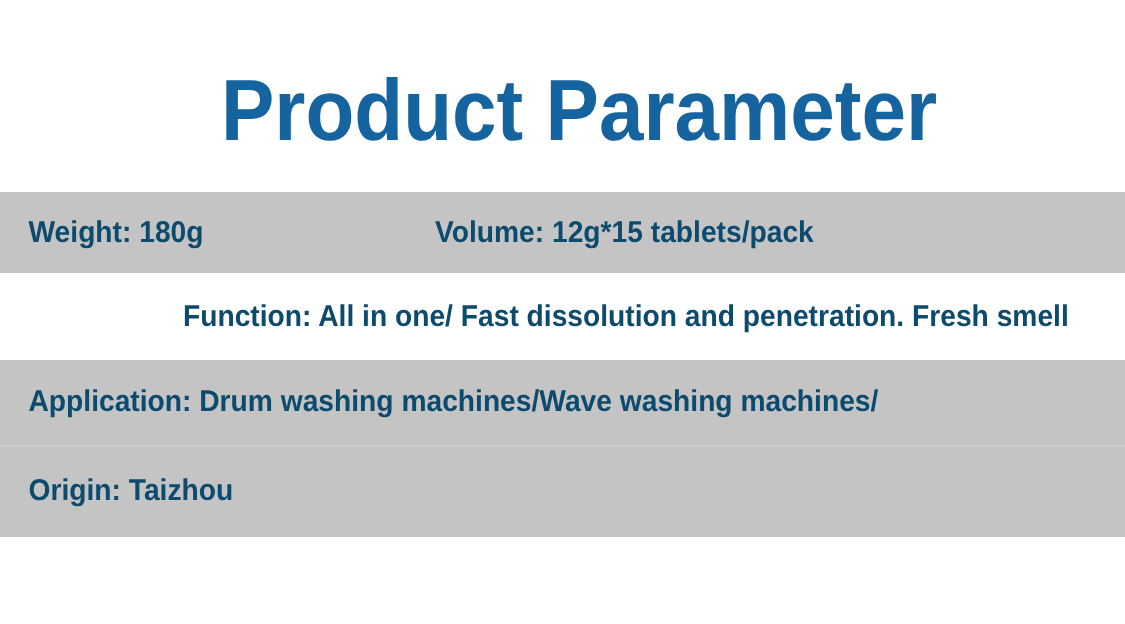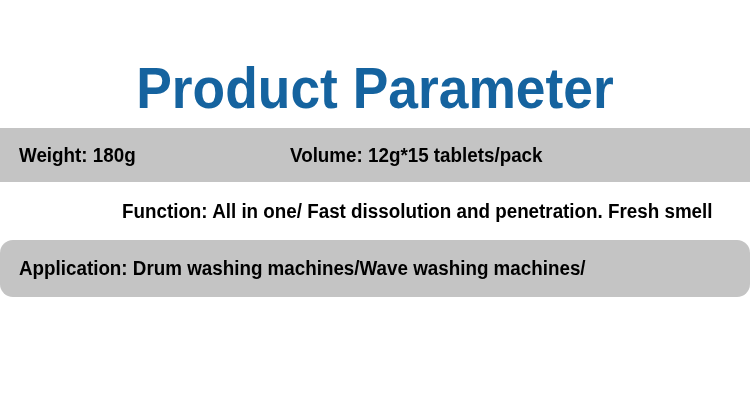--- a/index.html
+++ b/index.html
@@ -17,26 +17,25 @@
   .sheet {
     position: relative;
     width: 750px;
     height: 416px;
     background: #ffffff;
   }
 
   
   .title-area {
     position: absolute;
-    left: 0;
+    left: 11px;
     top: 0;
     width: 650px;
     height: 128px;
     background: #ffffff;
-    margin-top: 14px;
   }
   .title {
     position: absolute;
     left: 0;
     top: 44px;
     width: 750px;
     text-align: center;
     color: #15639f;
     font-family: "Liberation Sans Narrow", "Liberation Sans", "DejaVu Sans", sans-serif;
     font-size: 58px;
@@ -55,32 +54,32 @@
     top: 128px;
     width: 750px;
   }
   .row {
     position: relative;
     box-sizing: border-box;
     width: 750px;
     display: flex;
     align-items: center;
     padding-left: 19px;
-    color: #000000;
+    color: #0c4a6e;
     font-family: "Liberation Sans Narrow", "Liberation Sans", "DejaVu Sans", sans-serif;
     font-weight: bold;
     font-size: 20px;
     white-space: nowrap;
   }
   .row.gray  { background: #c4c4c4; }
   .row.white { background: #ffffff; justify-content: flex-end; }
 
   .row-h54 { height: 54px; }
   .row-h58 { height: 58px; }
-  .row-h57 { height: 57px; border-radius: 13px; }
+  .row-h57 { height: 57px; }
   .row-h61 { height: 61px; }
 
   .cell {
     display: inline-block;
     transform: scaleX(0.94);
     transform-origin: left center;
   }
   .cell-weight {
     width: 271px;
     flex: 0 0 271px;
@@ -107,15 +106,18 @@
 
     <div class="row white row-h58">
       <span class="cell">Function: All in one/ Fast dissolution and penetration. Fresh smell</span>
     </div>
 
     <div class="row gray row-h57">
       <span class="cell">Application: Drum washing machines/Wave washing machines/</span>
     </div>
 
 
+    <div class="row gray row-h61">
+      <span class="cell">Origin: Taizhou</span>
+    </div>
 
   </div>
 </div>
 
 </body></html>

